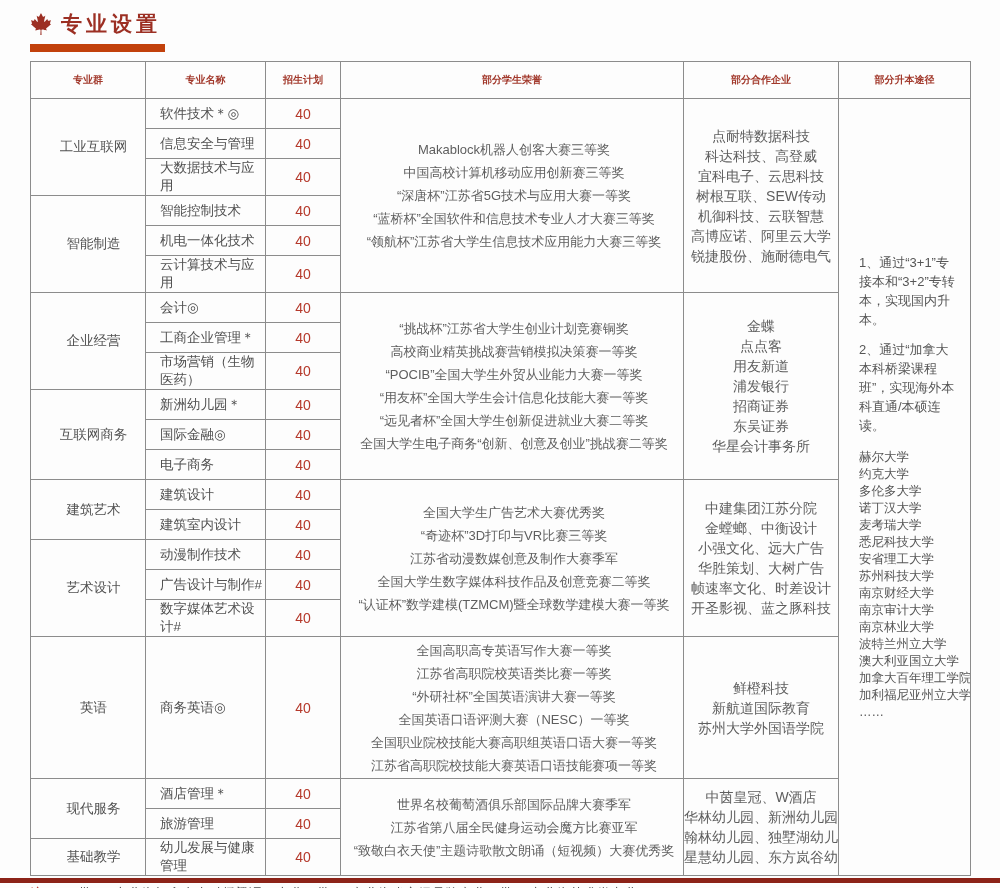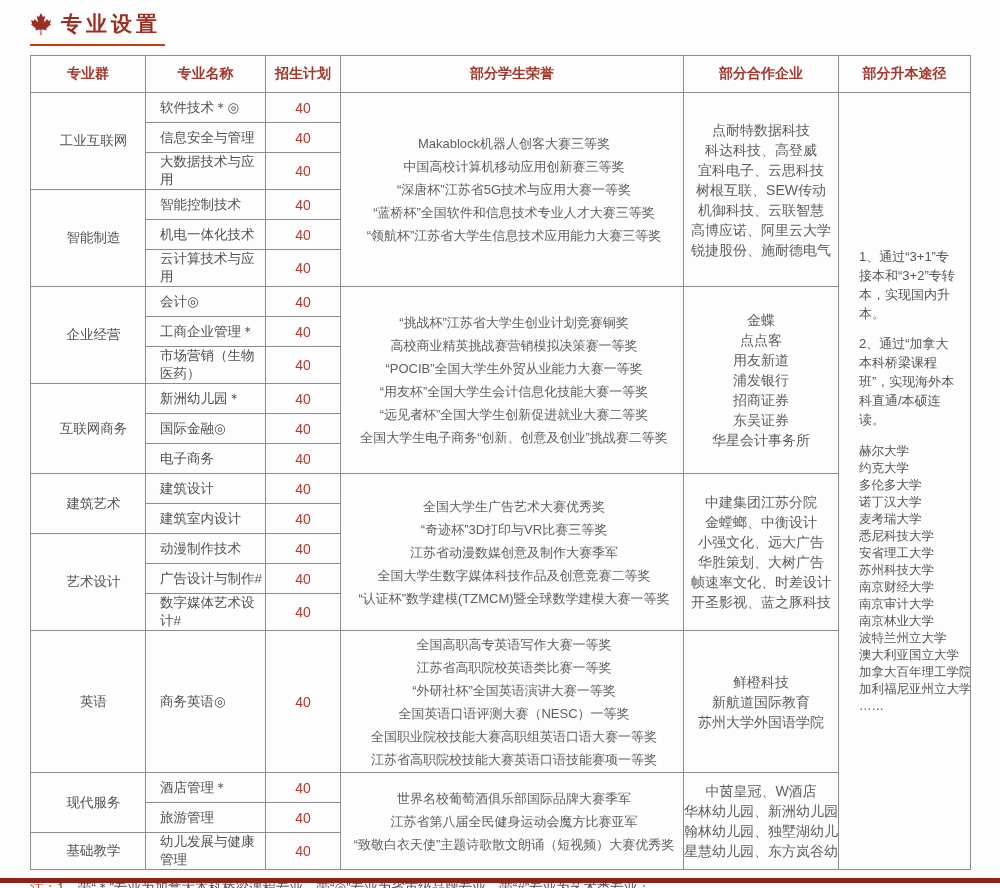--- a/index.html
+++ b/index.html
@@ -1,26 +1,26 @@
 <!DOCTYPE html>
 <html><head>
 <meta charset="utf-8">
 <style>
   * { box-sizing: border-box; margin: 0; padding: 0; }
   body { background:#ffffff; font-family:"Liberation Sans","DejaVu Sans",sans-serif; }
   .page { width:1000px; height:888px; position:relative; background:#fdfdfd; overflow:hidden; }
 
   .header { padding:10px 0 0 30px; }
-  .title-wrap { display:inline-flex; align-items:center; gap:9px; border-bottom:2px solid #c2410c; padding:0 4px 6px 0; }
+  .title-wrap { display:inline-flex; align-items:center; gap:9px; border-bottom:8px solid #c2410c; padding:0 4px 6px 0; }
   .leaf-icon svg { width:22px; height:22px; fill:#9c2f23; display:block; }
   .page-title { font-size:21px; font-weight:bold; color:#9c2f23; letter-spacing:4px; }
 
   table.majors-table { border-collapse:collapse; table-layout:fixed; width:940px; margin:9px 0 0 30px; }
   .majors-table th, .majors-table td { border:1px solid #8c8c8c; overflow:hidden; }
-  .majors-table thead th { height:37px; color:#a2392c; font-size:14px; font-weight:bold; text-align:center; background:#fdfdfd; }
+  .majors-table thead th { height:37px; color:#a2392c; font-size:10px; font-weight:bold; text-align:center; background:#fdfdfd; }
   .majors-table tbody tr { height:30px; }
   .majors-table tbody tr.tall { height:142px; }
 
   td.group { text-align:center; color:#515151; font-size:13.5px; vertical-align:middle;padding-left:11px; }
   td.major { text-align:left; padding-left:14px; color:#515151; font-size:13.5px; vertical-align:middle; }
   td.plan  { text-align:center; color:#b5392b; font-size:14px; vertical-align:middle; }
 
   td.honors { padding-left:4px; color:#5e5e5e; font-size:13px; vertical-align:middle;text-align:center; }
   td.honors div { line-height:23px; white-space:nowrap; }
 

